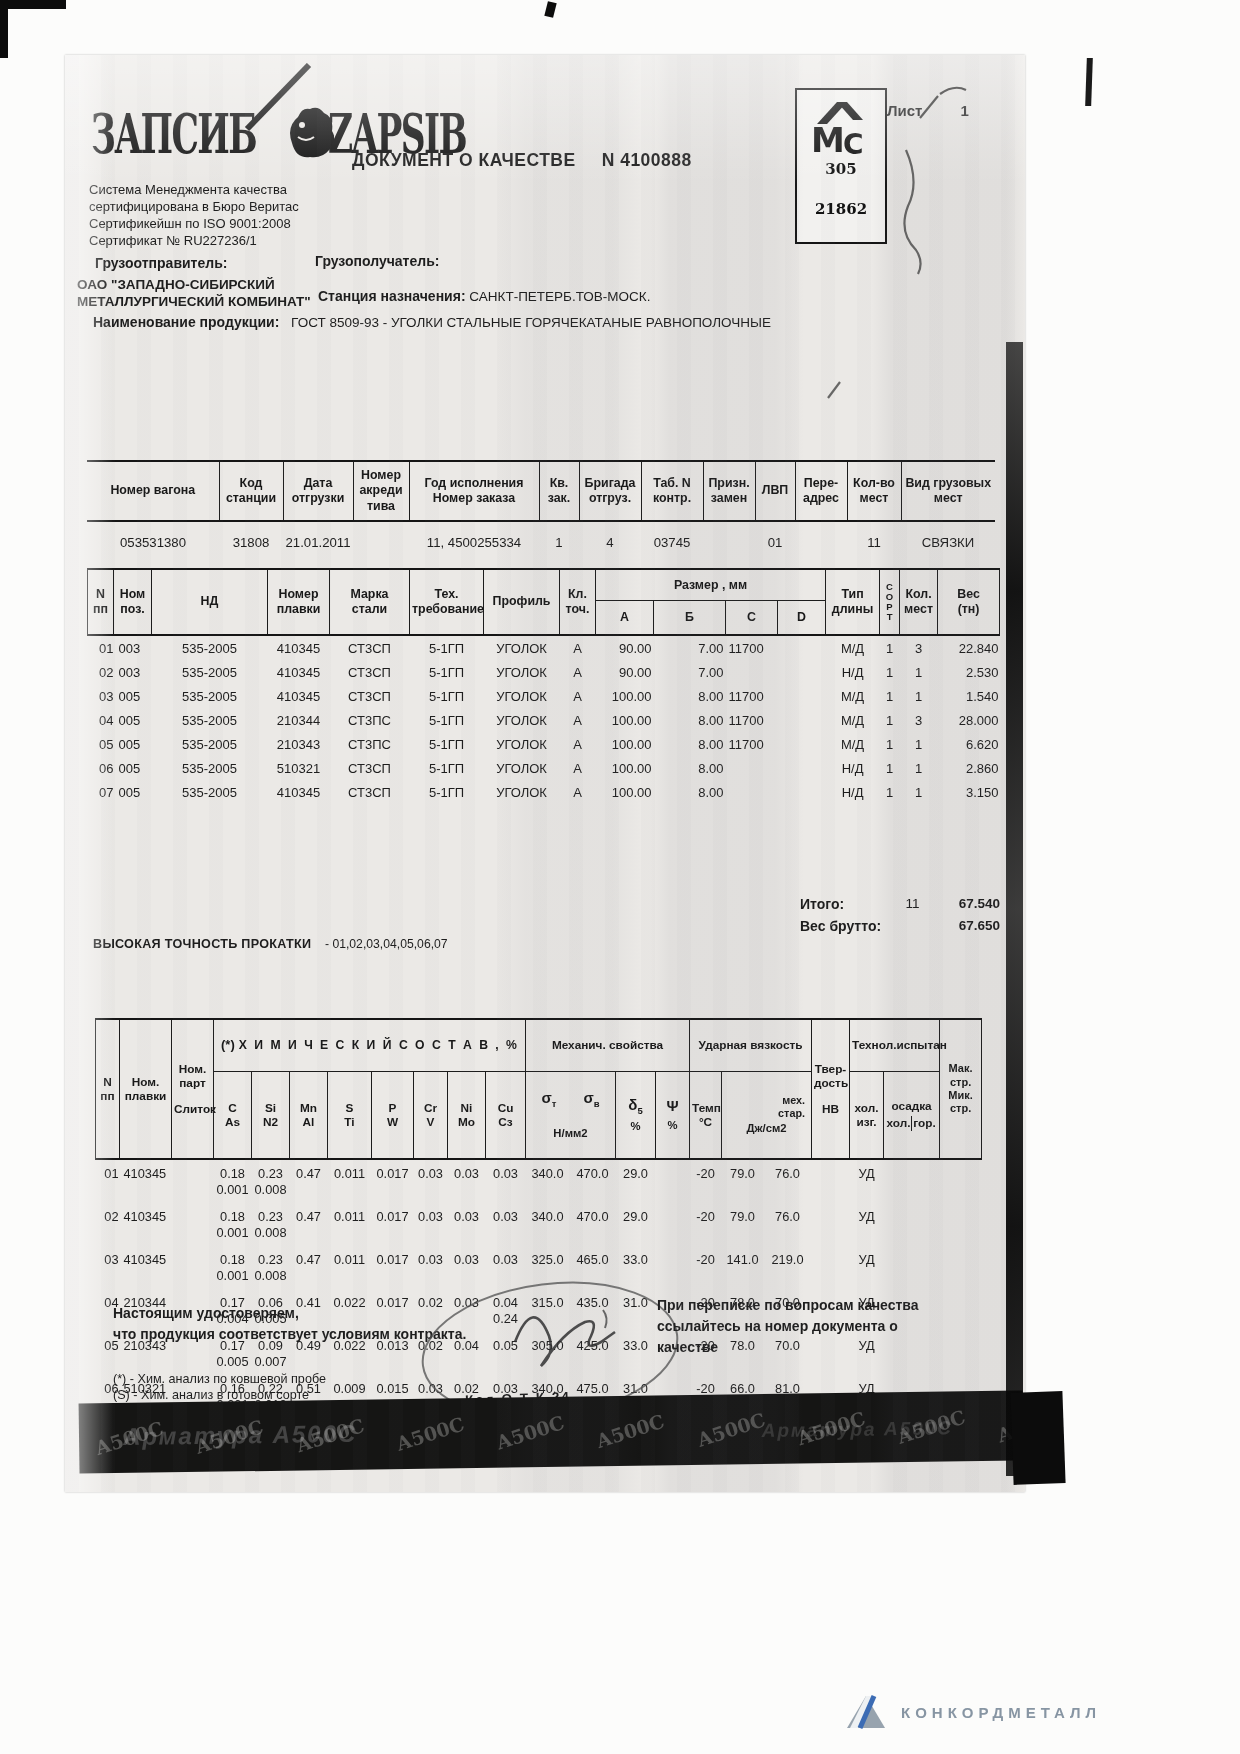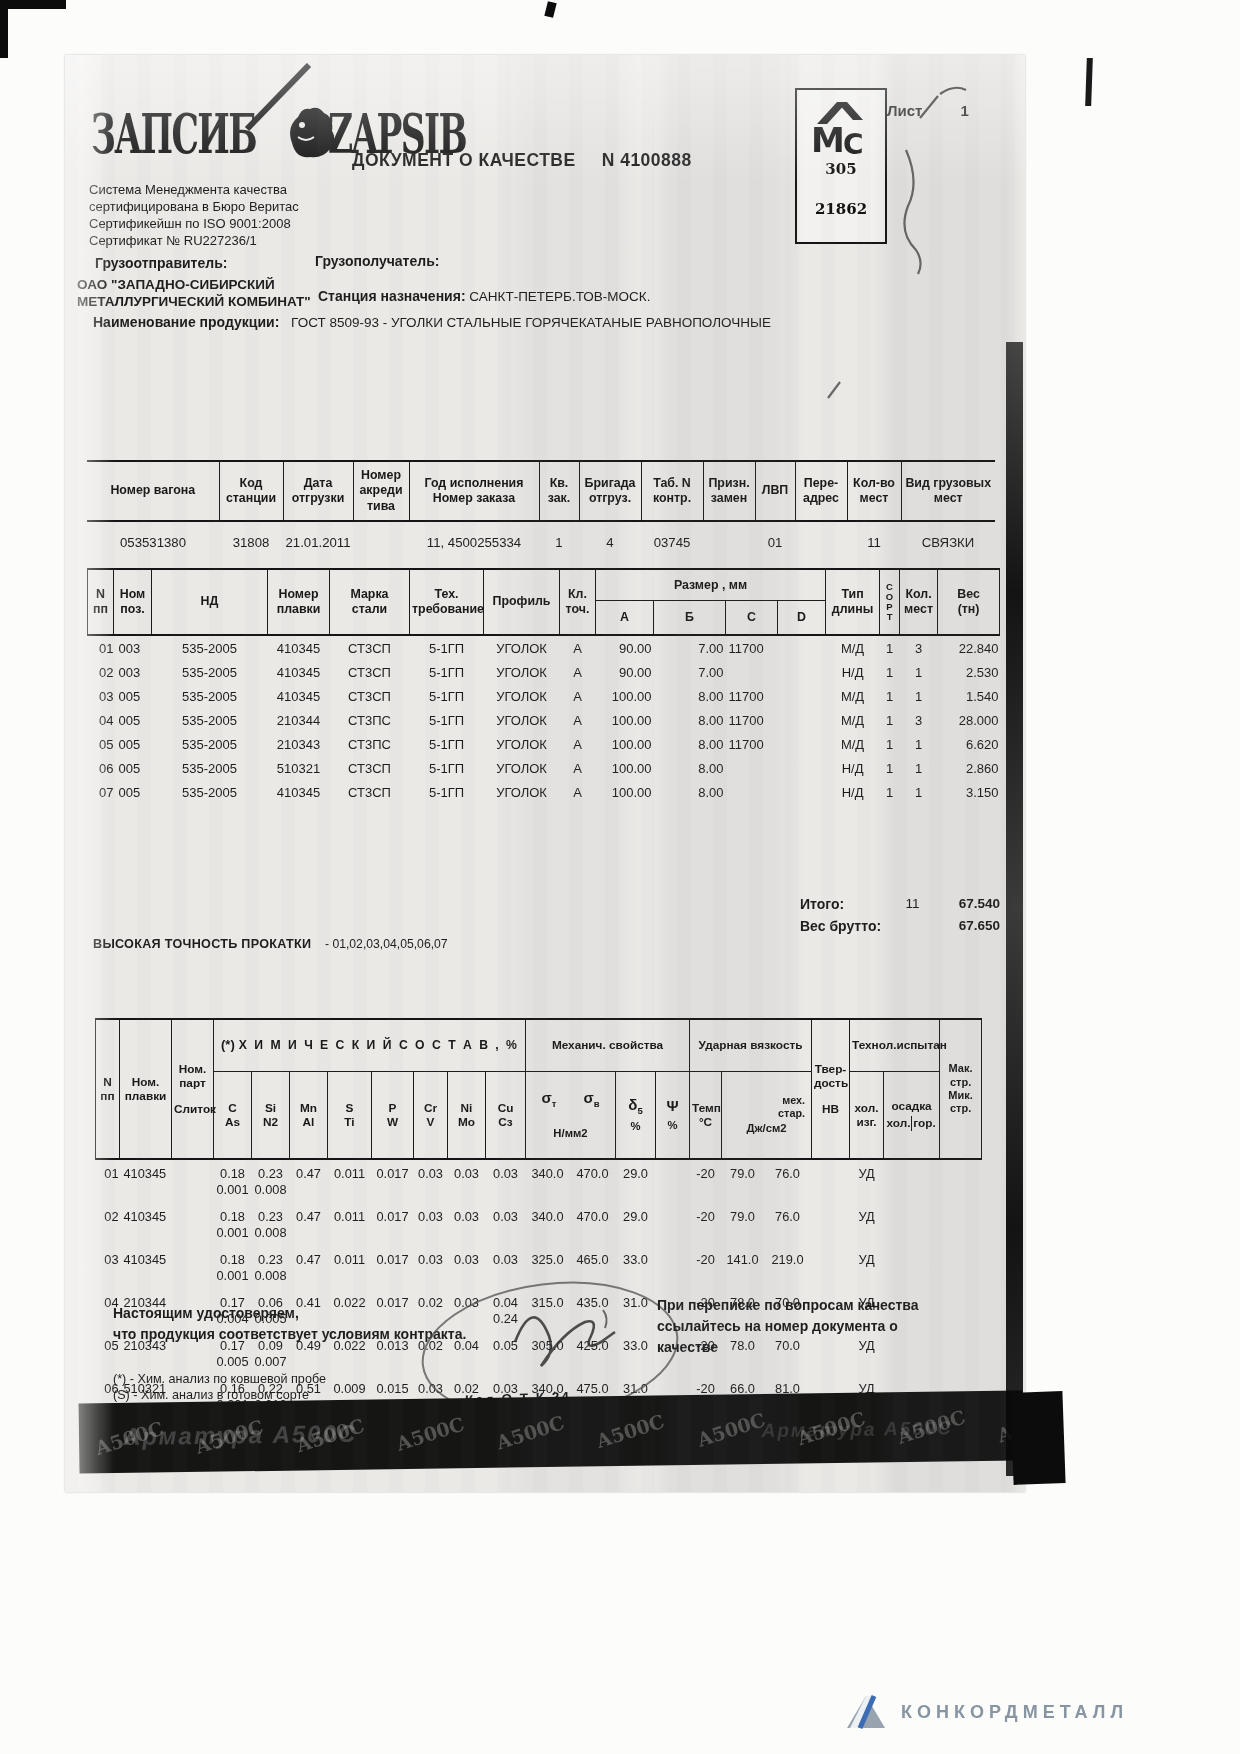--- a/index.html
+++ b/index.html
@@ -123,21 +123,21 @@
   #a-corner-v{left:0;top:0;width:8px;height:58px;}
   #a-corner-h{left:0;top:0;width:66px;height:9px;}
   #a-topmid{left:546px;top:2px;width:9px;height:15px;transform:rotate(14deg);}
   #a-rightdash{left:1086px;top:58px;width:6px;height:48px;transform:rotate(2deg);background:#1a1a1a;}
   #a-strip{left:1006px;top:342px;width:17px;height:1134px;
     background:linear-gradient(180deg,rgba(8,8,8,.72),rgba(8,8,8,.95) 22%,rgba(22,22,22,.82) 50%,rgba(8,8,8,.95) 78%,rgba(8,8,8,.85));}
   #a-bandend{left:1012px;top:1392px;width:52px;height:92px;transform:rotate(-2deg);}
   .hand{position:absolute;left:0;top:0;z-index:6;pointer-events:none;}
   
   .brand{position:absolute;left:845px;top:1694px;display:flex;align-items:center;gap:14px;}
-  .brand .bname{font-size:18px;font-weight:600;letter-spacing:5px;color:#8795a3;}
+  .brand .bname{font-size:15px;font-weight:600;letter-spacing:5px;color:#8795a3;}
 </style>
 </head>
 <body>
 
 <div class="artifact" id="a-corner-v"></div>
 <div class="artifact" id="a-corner-h"></div>
 <div class="artifact" id="a-topmid"></div>
 <div class="artifact" id="a-rightdash"></div>
 <div class="artifact" id="a-strip"></div>
 <div class="artifact" id="a-bandend"></div>

